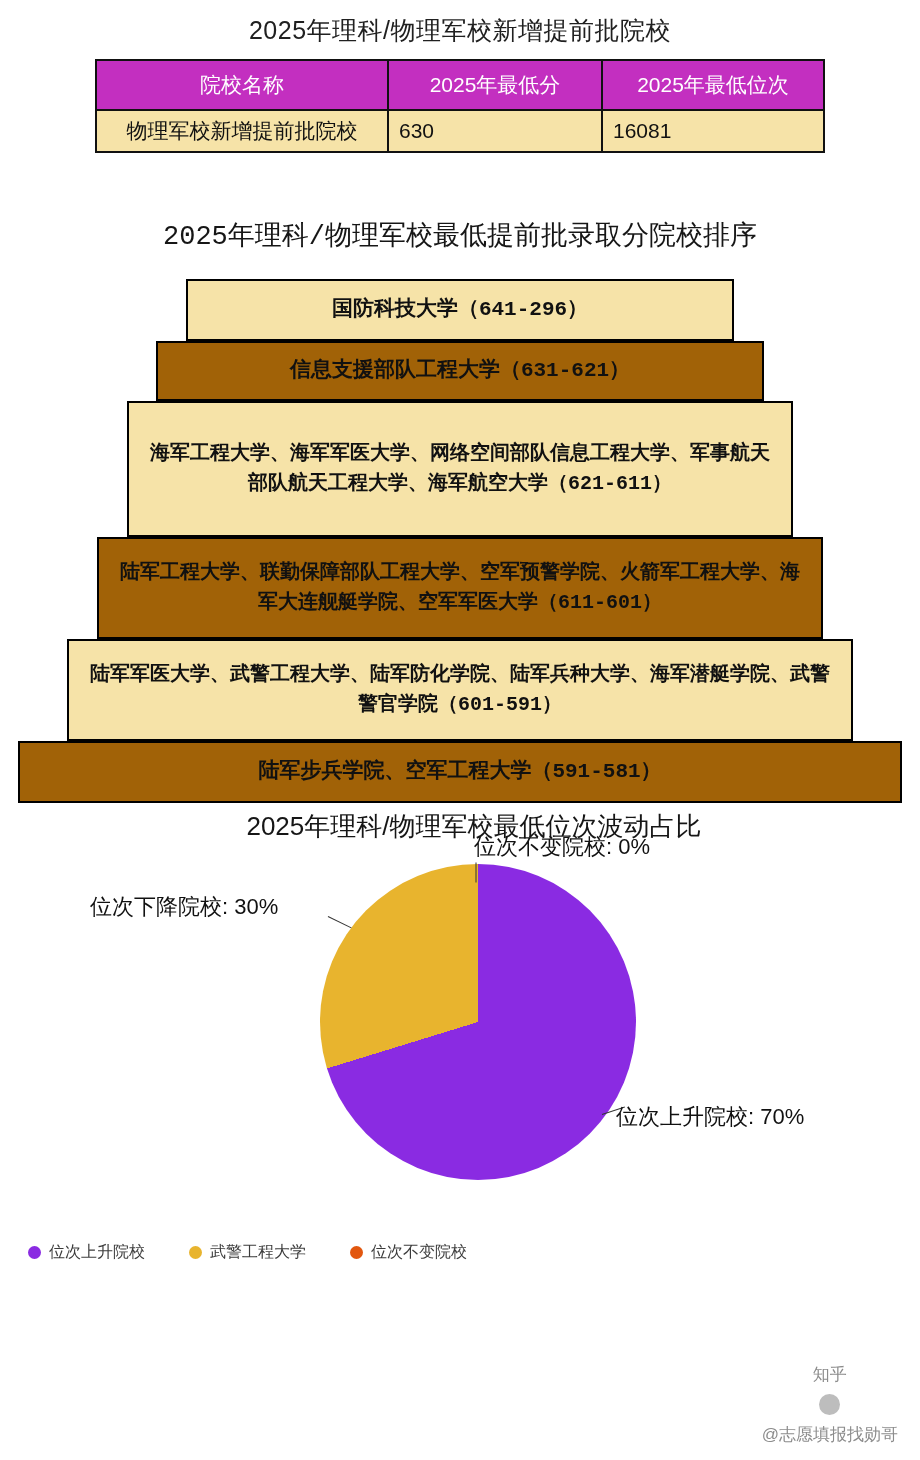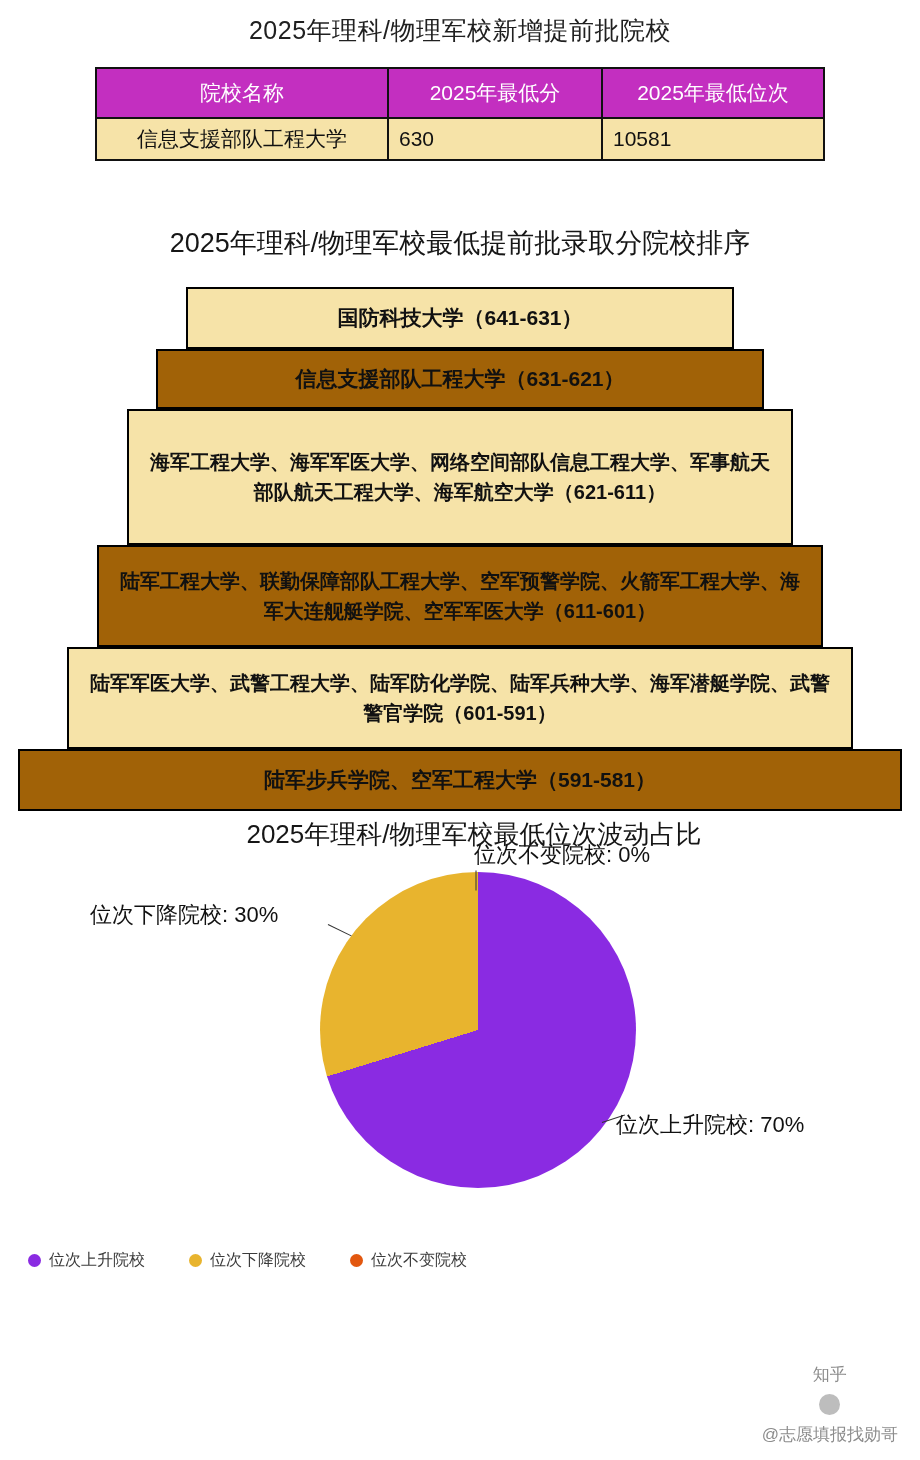--- a/index.html
+++ b/index.html
@@ -18,21 +18,21 @@
 
   
   .section-table {
     padding-top: 14px;
   }
   .table-title {
     text-align: center;
     font-size: 25px;
     color: #202020;
     letter-spacing: 0.5px;
-    margin-bottom: 20px;
+    margin-bottom: 12px;
   }
   table.school-table {
     border-collapse: collapse;
     margin: 0 auto;
     width: 686px;
     table-layout: fixed;
   }
   table.school-table th {
     background: #c32fc0;
     color: #ffffff;
@@ -51,20 +51,21 @@
     padding: 0 10px;
     color: #111111;
   }
   .col-name { width: 278px; text-align: center; }
   .col-score { width: 200px; }
   .col-rank { width: 208px; }
 
   
   .section-pyramid {
     margin-top: 64px;
+    font-family: Liberation Mono, monospace;
   }
   .pyramid-title {
     text-align: center;
     font-size: 27px;
     color: #161616;
     margin-bottom: 26px;
   }
   .pyramid {
     display: flex;
     flex-direction: column;
@@ -188,32 +189,32 @@
   <table class="school-table">
     <thead>
       <tr>
         <th class="col-name">院校名称</th>
         <th class="col-score">2025年最低分</th>
         <th class="col-rank">2025年最低位次</th>
       </tr>
     </thead>
     <tbody>
       <tr>
-        <td class="col-name">信息支援部队工程大学</td>
+        <td class="col-name">物理军校新增提前批院校</td>
         <td class="col-score">630</td>
-        <td class="col-rank">10581</td>
+        <td class="col-rank">16081</td>
       </tr>
     </tbody>
   </table>
 </div>
 
 <div class="section-pyramid">
   <div class="pyramid-title">2025年理科/物理军校最低提前批录取分院校排序</div>
   <div class="pyramid">
-    <div class="pyr-row pyr-1 fill">国防科技大学（641-631）</div>
+    <div class="pyr-row pyr-1 fill">国防科技大学（641-296）</div>
     <div class="pyr-row pyr-2 plain">信息支援部队工程大学（631-621）</div>
     <div class="pyr-row pyr-3 fill">海军工程大学、海军军医大学、网络空间部队信息工程大学、军事航天部队航天工程大学、海军航空大学（621-611）</div>
     <div class="pyr-row pyr-4 plain">陆军工程大学、联勤保障部队工程大学、空军预警学院、火箭军工程大学、海军大连舰艇学院、空军军医大学（611-601）</div>
     <div class="pyr-row pyr-5 fill">陆军军医大学、武警工程大学、陆军防化学院、陆军兵种大学、海军潜艇学院、武警警官学院（601-591）</div>
     <div class="pyr-row pyr-6 plain">陆军步兵学院、空军工程大学（591-581）</div>
   </div>
 </div>
 
 <div class="section-pie">
   <div class="pie-title">2025年理科/物理军校最低位次波动占比</div>
@@ -228,21 +229,21 @@
     <div class="pie-label lbl-down">位次下降院校: 30%</div>
     <div class="pie-label lbl-up">位次上升院校: 70%</div>
 
     <div class="legend">
       <div class="legend-item">
         <span class="legend-dot" style="background:#8a2be2"></span>
         <span>位次上升院校</span>
       </div>
       <div class="legend-item">
         <span class="legend-dot" style="background:#e8b42e"></span>
-        <span>位次下降院校</span>
+        <span>武警工程大学</span>
       </div>
       <div class="legend-item">
         <span class="legend-dot" style="background:#e2570f"></span>
         <span>位次不变院校</span>
       </div>
     </div>
   </div>
 </div>
 
 <div class="watermark">

